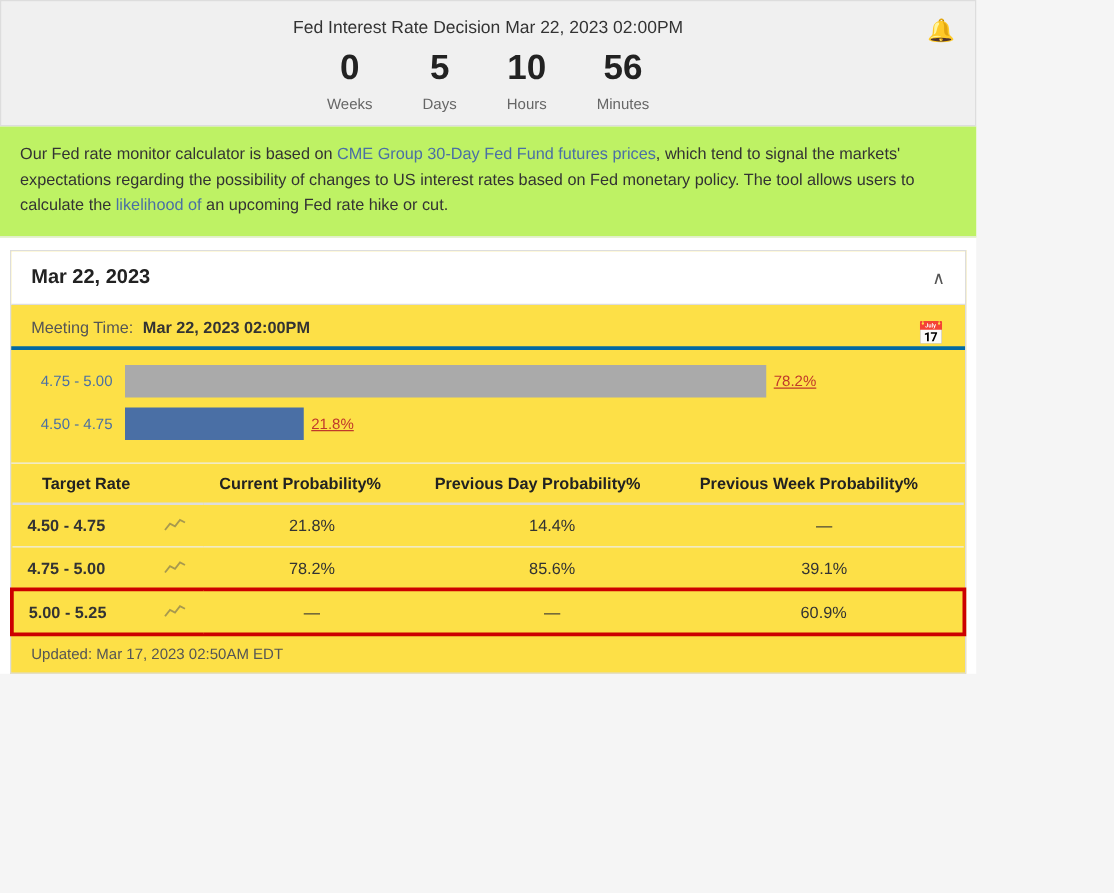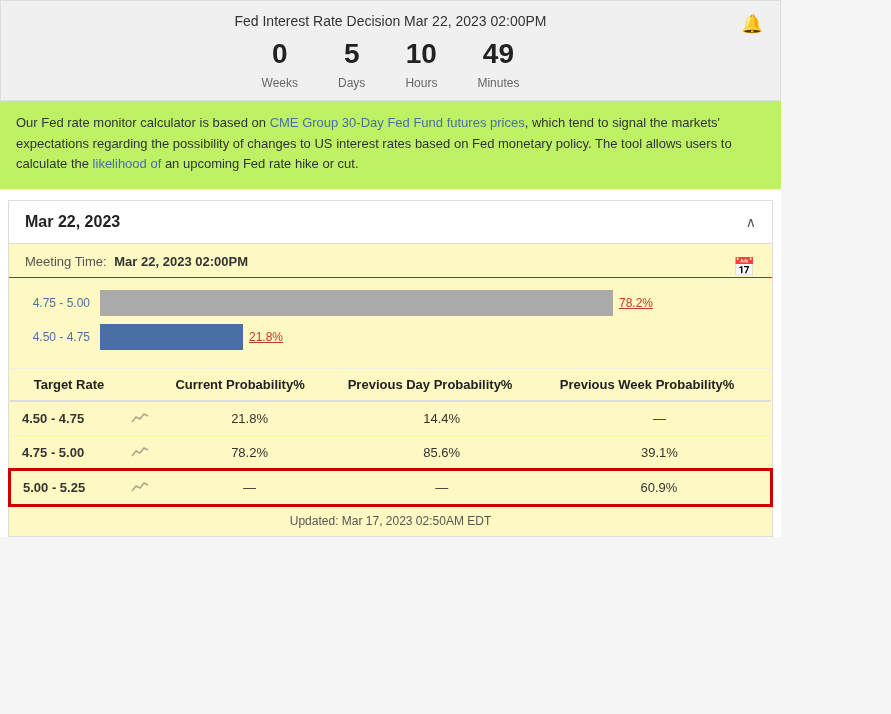--- a/index.html
+++ b/index.html
@@ -64,21 +64,21 @@
       color: #333;
       background: #bef264;
       border-bottom: 1px solid #eee;
     }
     .description a {
       color: #4a6fa5;
       text-decoration: none;
     }
     
     .main-panel {
-      background: #fef9c3;
+      background: #fde047;
       border: 1px solid #ddd;
       margin: 10px 8px;
     }
     .panel-header {
       display: flex;
       justify-content: space-between;
       align-items: center;
       padding: 12px 16px;
       border-bottom: 1px solid #ddd;
       background: #fff;
@@ -88,21 +88,21 @@
       font-weight: bold;
       color: #222;
     }
     .chevron-icon {
       color: #555;
       font-size: 14px;
     }
     
     .meeting-info {
       padding: 10px 16px 8px;
-      border-bottom: 1px solid #0369a1;
+      border-bottom: 3px solid #0369a1;
       display: flex;
       flex-direction: column;
       gap: 3px;
       position: relative;
       justify-content: flex-end;
     }
     .meeting-info-row {
       font-size: 13px;
       color: #333;
     }
@@ -187,21 +187,21 @@
     .prob-table td {
       padding: 8px 12px;
       text-align: center;
       color: #333;
     }
     .prob-table td:first-child {
       text-align: left;
       font-weight: bold;
     }
     .updated-row {
-      text-align: center;
+      text-align: left;
       padding: 8px 16px;
       font-size: 12px;
       color: #555;
     }
   </style>
 </head>
 <body>
 
 <div class="outer">
 
@@ -215,21 +215,21 @@
       </div>
       <div class="countdown-item">
         <span class="countdown-number">5</span>
         <span class="countdown-label">Days</span>
       </div>
       <div class="countdown-item">
         <span class="countdown-number">10</span>
         <span class="countdown-label">Hours</span>
       </div>
       <div class="countdown-item">
-        <span class="countdown-number">49</span>
+        <span class="countdown-number">56</span>
         <span class="countdown-label">Minutes</span>
       </div>
     </div>
   </div>
 
   <div class="description">
     Our Fed rate monitor calculator is based on <a>CME Group 30-Day Fed Fund futures prices</a>, which tend to signal the markets' expectations regarding the possibility of changes to US interest rates based on Fed monetary policy. The tool allows users to calculate the <a>likelihood of</a> an upcoming Fed rate hike or cut.
   </div>
 
   <div class="main-panel">

